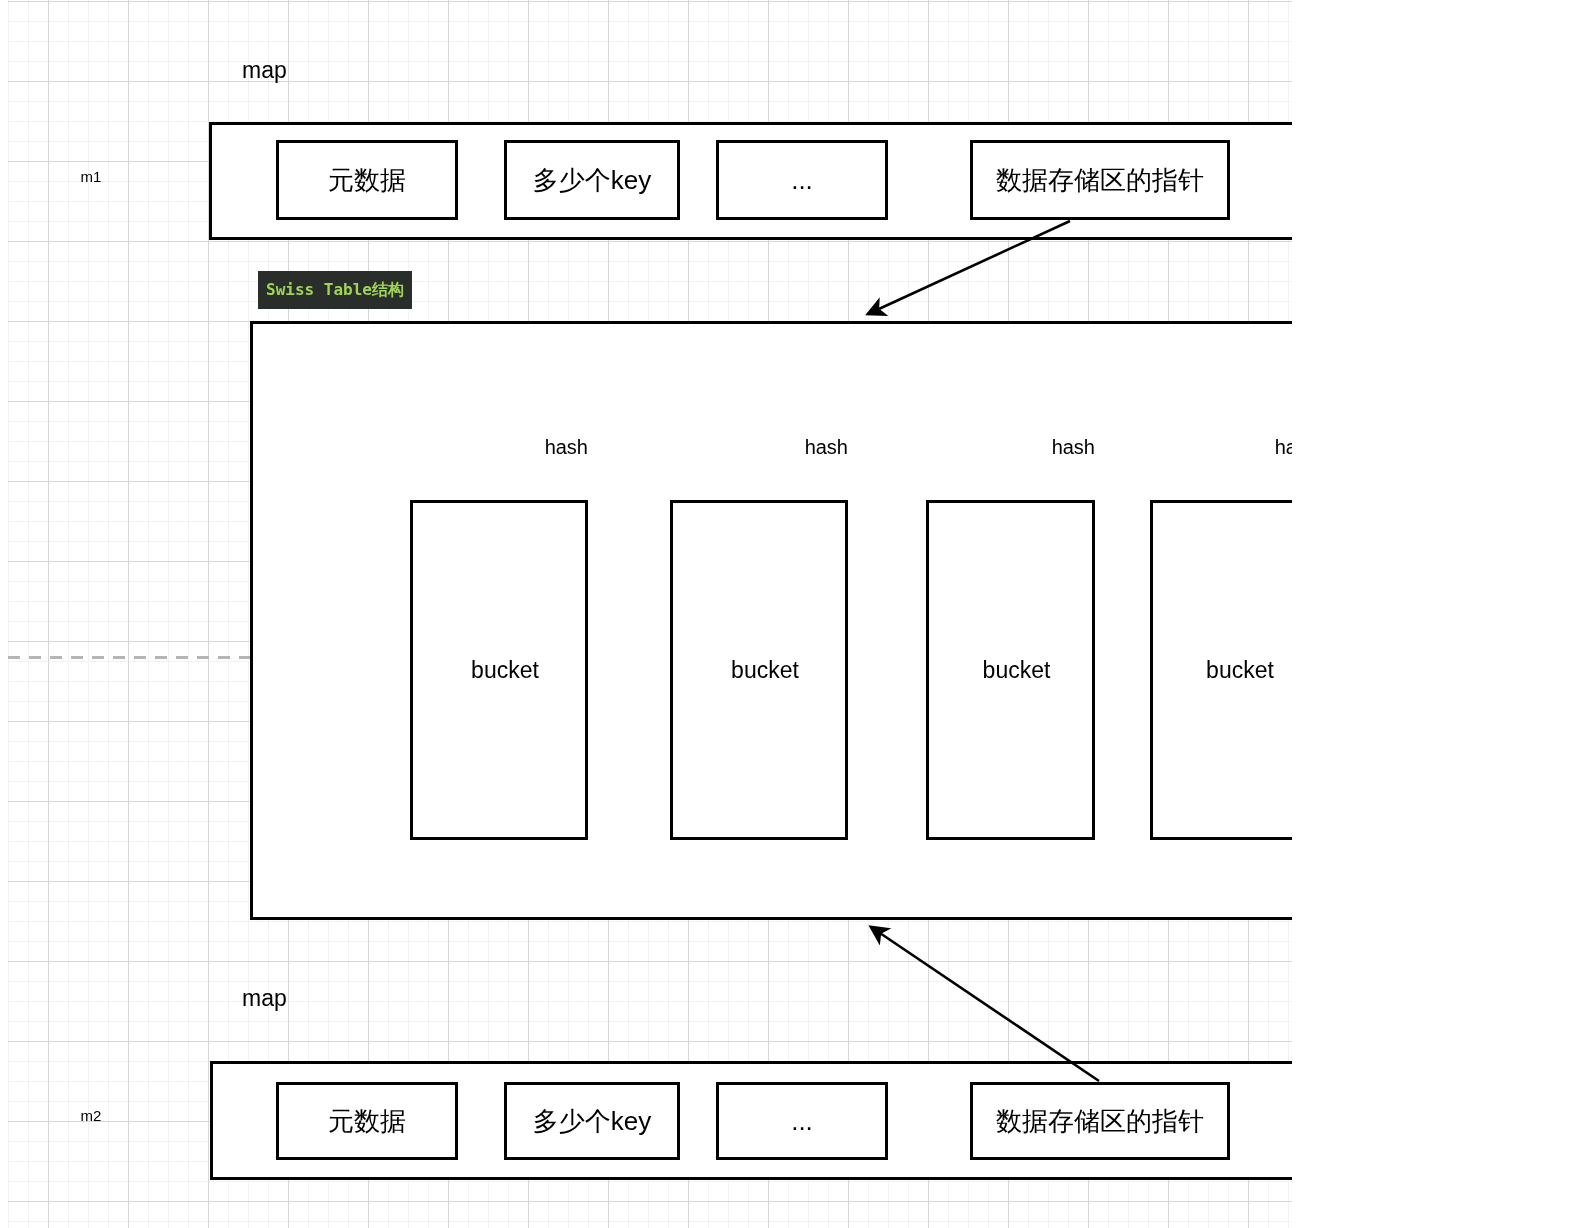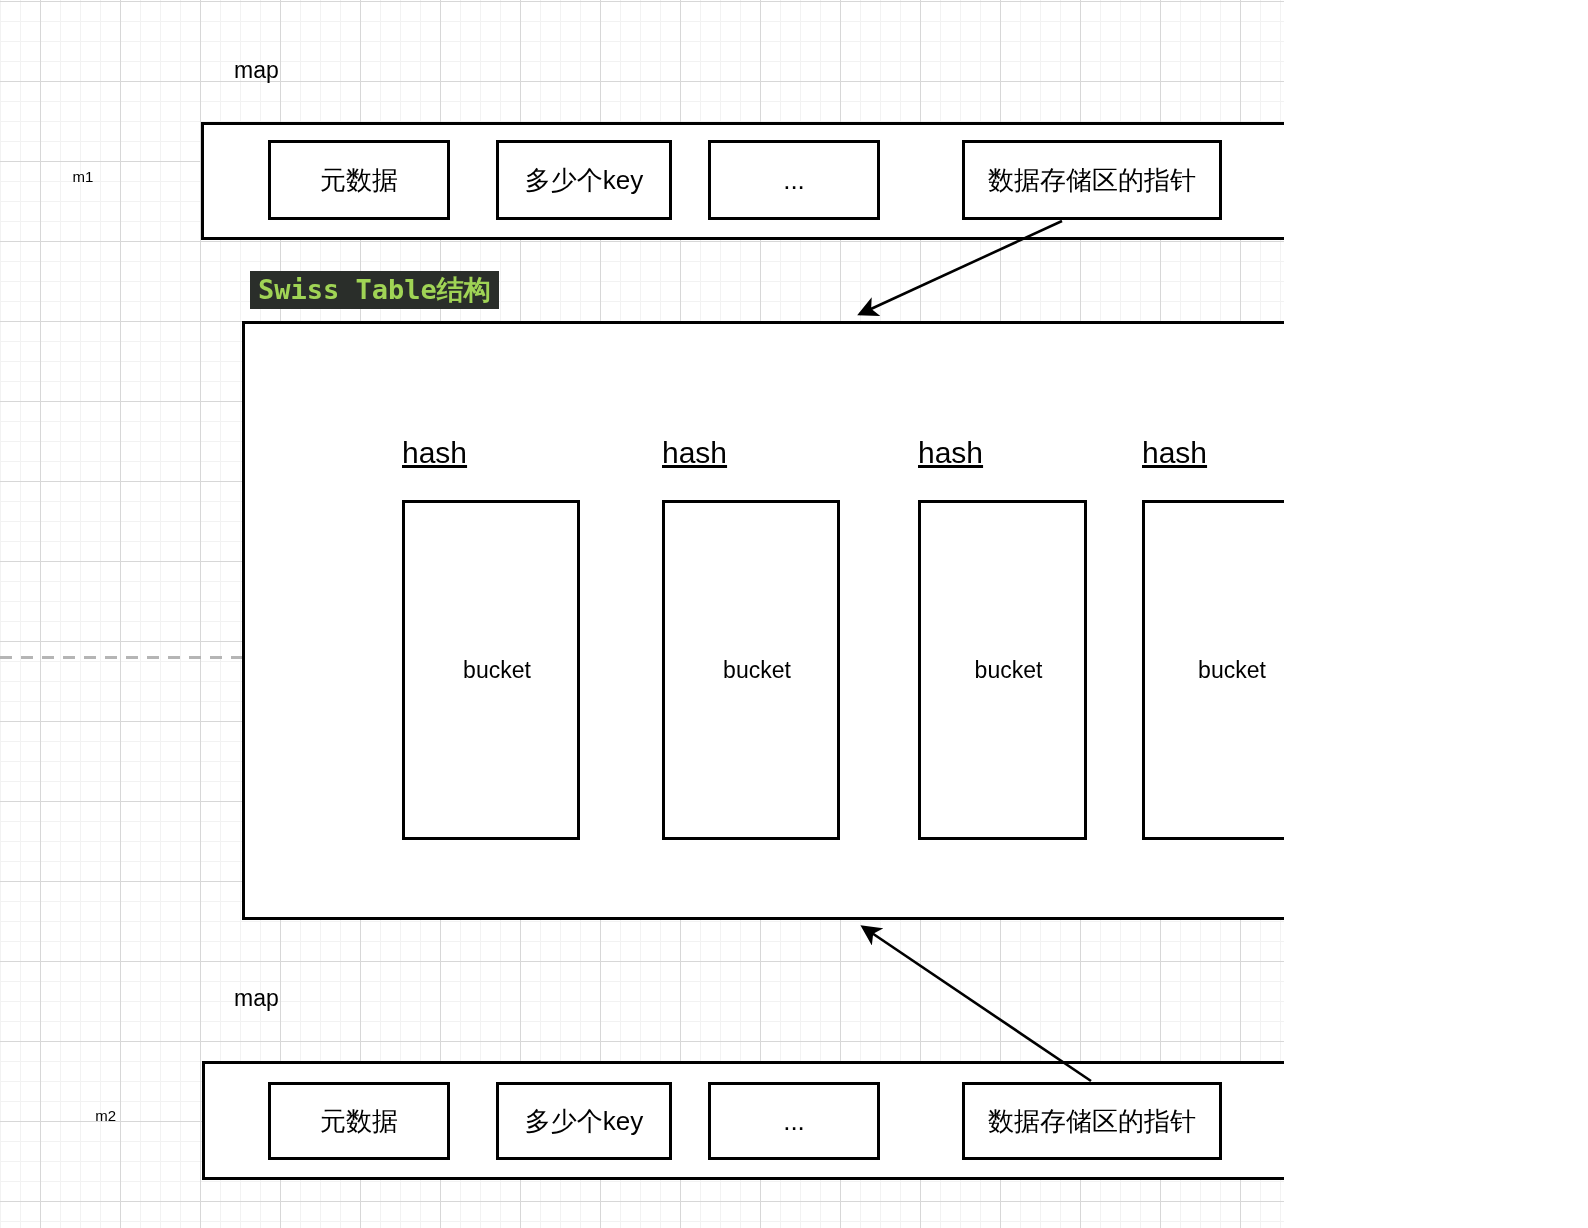--- a/index.html
+++ b/index.html
@@ -14,20 +14,21 @@
     font-family: "Liberation Sans", sans-serif;
     color: #000000;
     
     background-image:
       linear-gradient(to right, #d7d7d7 1px, transparent 1px),
       linear-gradient(to bottom, #d7d7d7 1px, transparent 1px),
       linear-gradient(to right, #f2f2f2 1px, transparent 1px),
       linear-gradient(to bottom, #f2f2f2 1px, transparent 1px);
     background-size: 80px 80px, 80px 80px, 20px 20px, 20px 20px;
     background-position: 40px 0, 0 1px, 0 0, 0 1px;
+    margin-left: 8px;
   }
 
   .abs { position: absolute; }
 
   .free-label {
     font-size: 23px;
     line-height: 26px;
     white-space: nowrap;
   }
 
@@ -50,31 +51,30 @@
     justify-content: center;
     font-size: 26px;
     white-space: nowrap;
   }
 
   .badge {
     background: #2a2e2a;
     color: #a0d455;
     font-family: "DejaVu Sans Mono", monospace;
     font-weight: bold;
-    font-size: 27px;
+    font-size: 16px;
     line-height: 38px;
     height: 38px;
     padding: 0 8px;
     white-space: nowrap;
   }
 
   .hash-label {
-    font-size: 30px;
-    text-align: left;
-    text-decoration: underline;
+    font-size: 20px;
+    text-align: right;
   }
 
   .bucket-box {
     background: #ffffff;
     border: 3px solid #000000;
     display: flex;
     align-items: center;
     justify-content: center;
     font-size: 23px;
     padding-left: 12px;
@@ -121,21 +121,21 @@
   <div class="abs hash-label" style="left:918px; top:436px; width:169px;">hash</div>
   <div class="abs hash-label" style="left:1142px; top:436px; width:168px;">hash</div>
 
   <div class="abs bucket-box" style="left:402px; top:500px; width:178px; height:340px;">bucket</div>
   <div class="abs bucket-box" style="left:662px; top:500px; width:178px; height:340px;">bucket</div>
   <div class="abs bucket-box" style="left:918px; top:500px; width:169px; height:340px;">bucket</div>
   <div class="abs bucket-box" style="left:1142px; top:500px; width:168px; height:340px;">bucket</div>
 
   <div class="abs free-label" style="left:234px; top:985px;">map</div>
 
-  <div class="abs name-label" style="left:66px; top:1107px; width:50px;text-align:right;">m2</div>
+  <div class="abs name-label" style="left:58px; top:1107px; width:50px;">m2</div>
 
   <div class="abs outer-box" style="left:202px; top:1061px; width:1278px; height:119px;"></div>
 
   <div class="abs cell" style="left:268px; top:1082px; width:182px; height:78px;">元数据</div>
   <div class="abs cell" style="left:496px; top:1082px; width:176px; height:78px;">多少个key</div>
   <div class="abs cell" style="left:708px; top:1082px; width:172px; height:78px;">...</div>
   <div class="abs cell" style="left:962px; top:1082px; width:260px; height:78px;">数据存储区的指针</div>
 
   <svg class="arrow-layer" viewBox="0 0 1588 1228" xmlns="http://www.w3.org/2000/svg">
     <defs>

